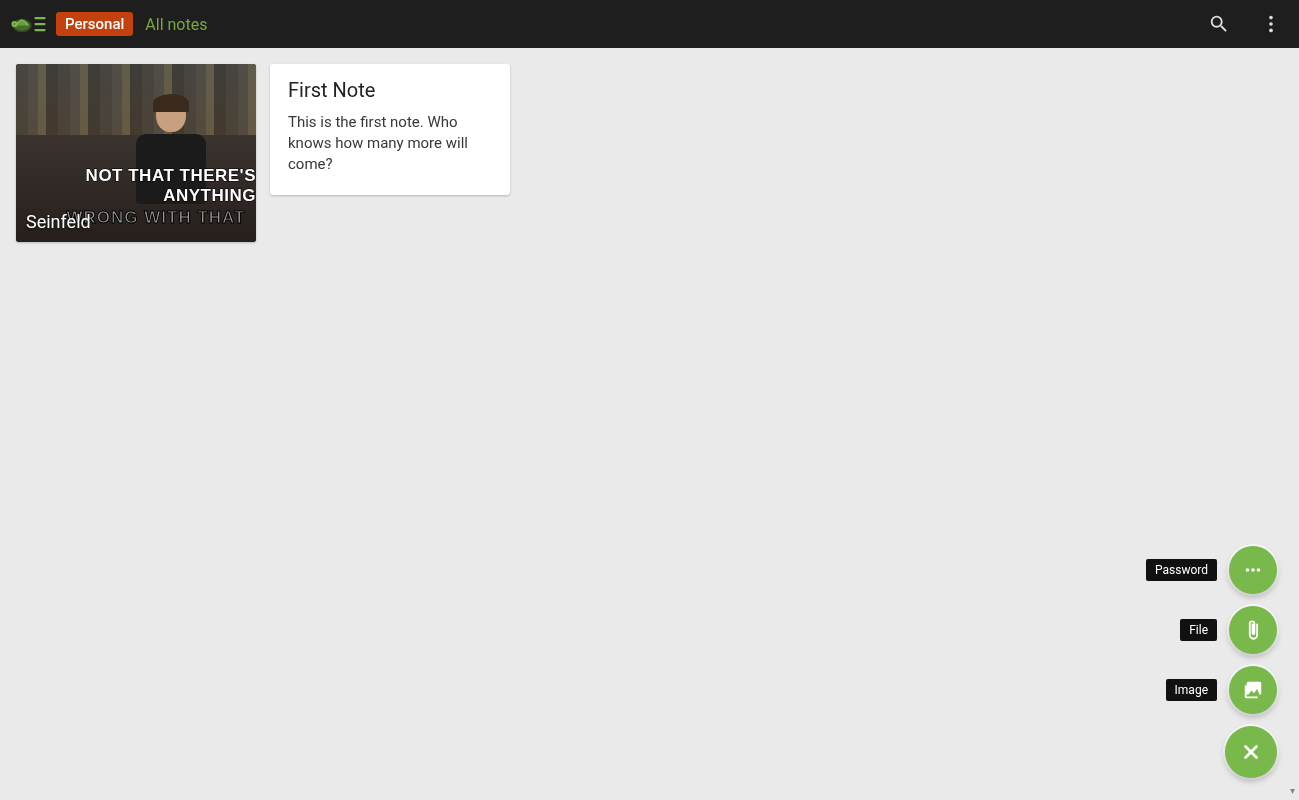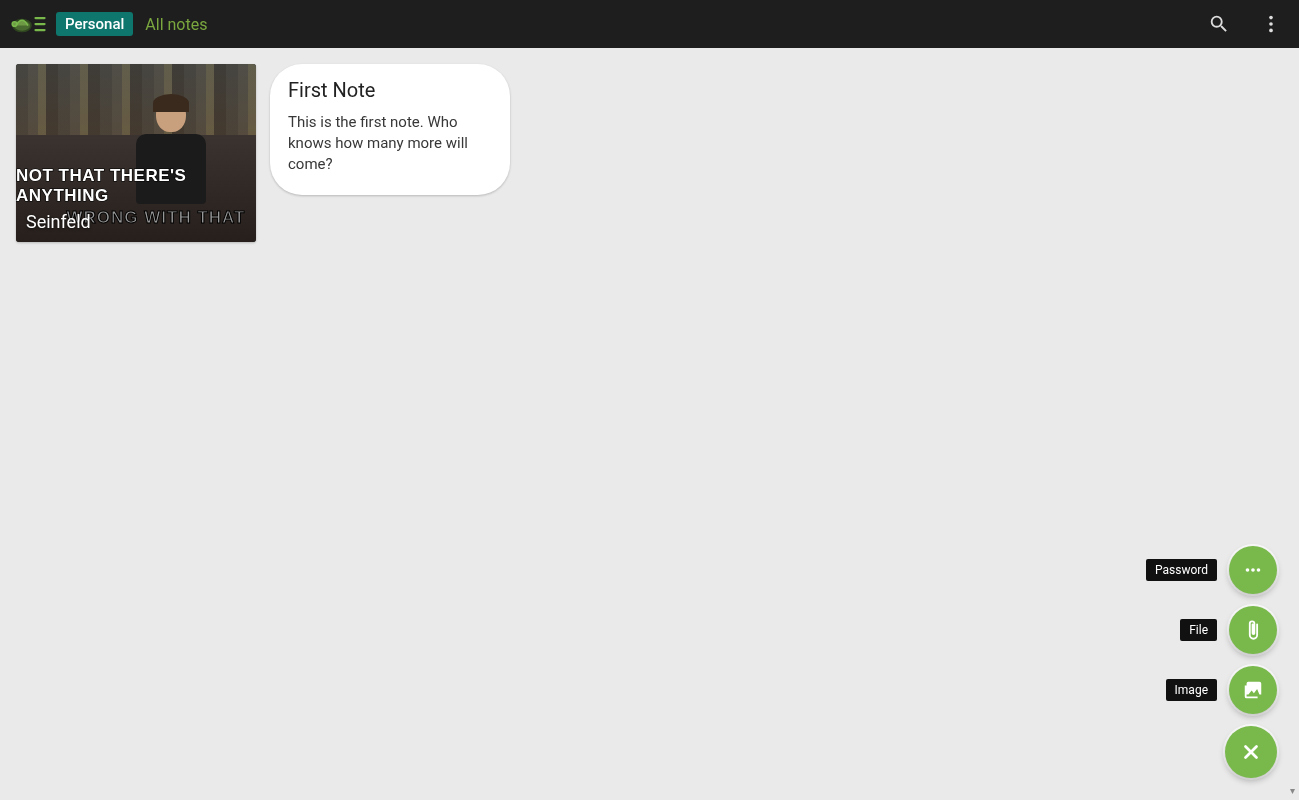--- a/index.html
+++ b/index.html
@@ -12,21 +12,21 @@
     padding: 0 14px 0 10px;
     gap: 10px;
   }
   .logo {
     width: 36px; height: 28px; display: flex; align-items: center; justify-content: center;
     color: #79b94b;
     position: relative;
   }
   .logo svg { width: 36px; height: 26px; }
   .space-chip {
-    background: #0f766e;
+    background: #c2410c;
     color: #fff;
     font-size: 15px;
     padding: 3px 9px;
     border-radius: 3px;
     font-weight: 500;
   }
   .breadcrumb {
     color: #7aa73e;
     font-size: 16px;
     margin-left: 2px;
@@ -73,39 +73,39 @@
     background: repeating-linear-gradient(90deg,#5a4f3d 0 12px,#6a5e48 12px 22px,#8a7a50 22px 30px,#4c3f2d 30px 42px);
     opacity:0.55;
   }
   .person {
     position:absolute; left:48%; top:18%; width:80px; height:120px;
   }
   .person .head{width:30px;height:36px;border-radius:50% 50% 45% 45%;background:#c9a07e;margin:0 auto;}
   .person .hair{position:absolute;top:-2px;left:22px;width:36px;height:18px;border-radius:50% 50% 0 0;background:#3a2a1d;}
   .person .body{width:70px;height:70px;background:#1b1b1b;border-radius:10px 10px 4px 4px;margin:2px auto 0;}
   .caption-line1{
-    position:absolute; left:0; right:0; bottom:36px; text-align:left;
+    position:absolute; left:0; right:0; bottom:36px; text-align:right;
     color:#fff; font-weight:900; font-size:17px; letter-spacing:0.5px;
     -webkit-text-stroke: 1.2px #000;
     paint-order: stroke fill;
     font-family: Impact, "Arial Black", sans-serif;
   }
   .caption-line2{
     position:absolute; left:0; right:0; bottom:14px; text-align:center;
     color:#989898; font-weight:900; font-size:17px; letter-spacing:1px;
     font-family: Impact, "Arial Black", sans-serif;
     padding-left: 40px;
     -webkit-text-stroke: 1px #000;
   }
   .card-title-overlay {
     position:absolute; left:10px; bottom:10px; color:#fff; font-size:18px; font-weight:400;
     text-shadow: 0 1px 3px rgba(0,0,0,0.7);
     text-align: right;
   }
-  .text-card { padding: 14px 18px 20px; border-radius: 32px; }
+  .text-card { padding: 14px 18px 20px; }
   .text-card .title { font-size:20px; font-weight:400; color:#222; margin-bottom:10px;}
   .text-card .body { font-size:15px; color:#383838; line-height:1.4;}
 
   .fab-stack {
     position: fixed;
     right: 22px;
     bottom: 22px;
     display: flex;
     flex-direction: column;
     align-items: flex-end;

